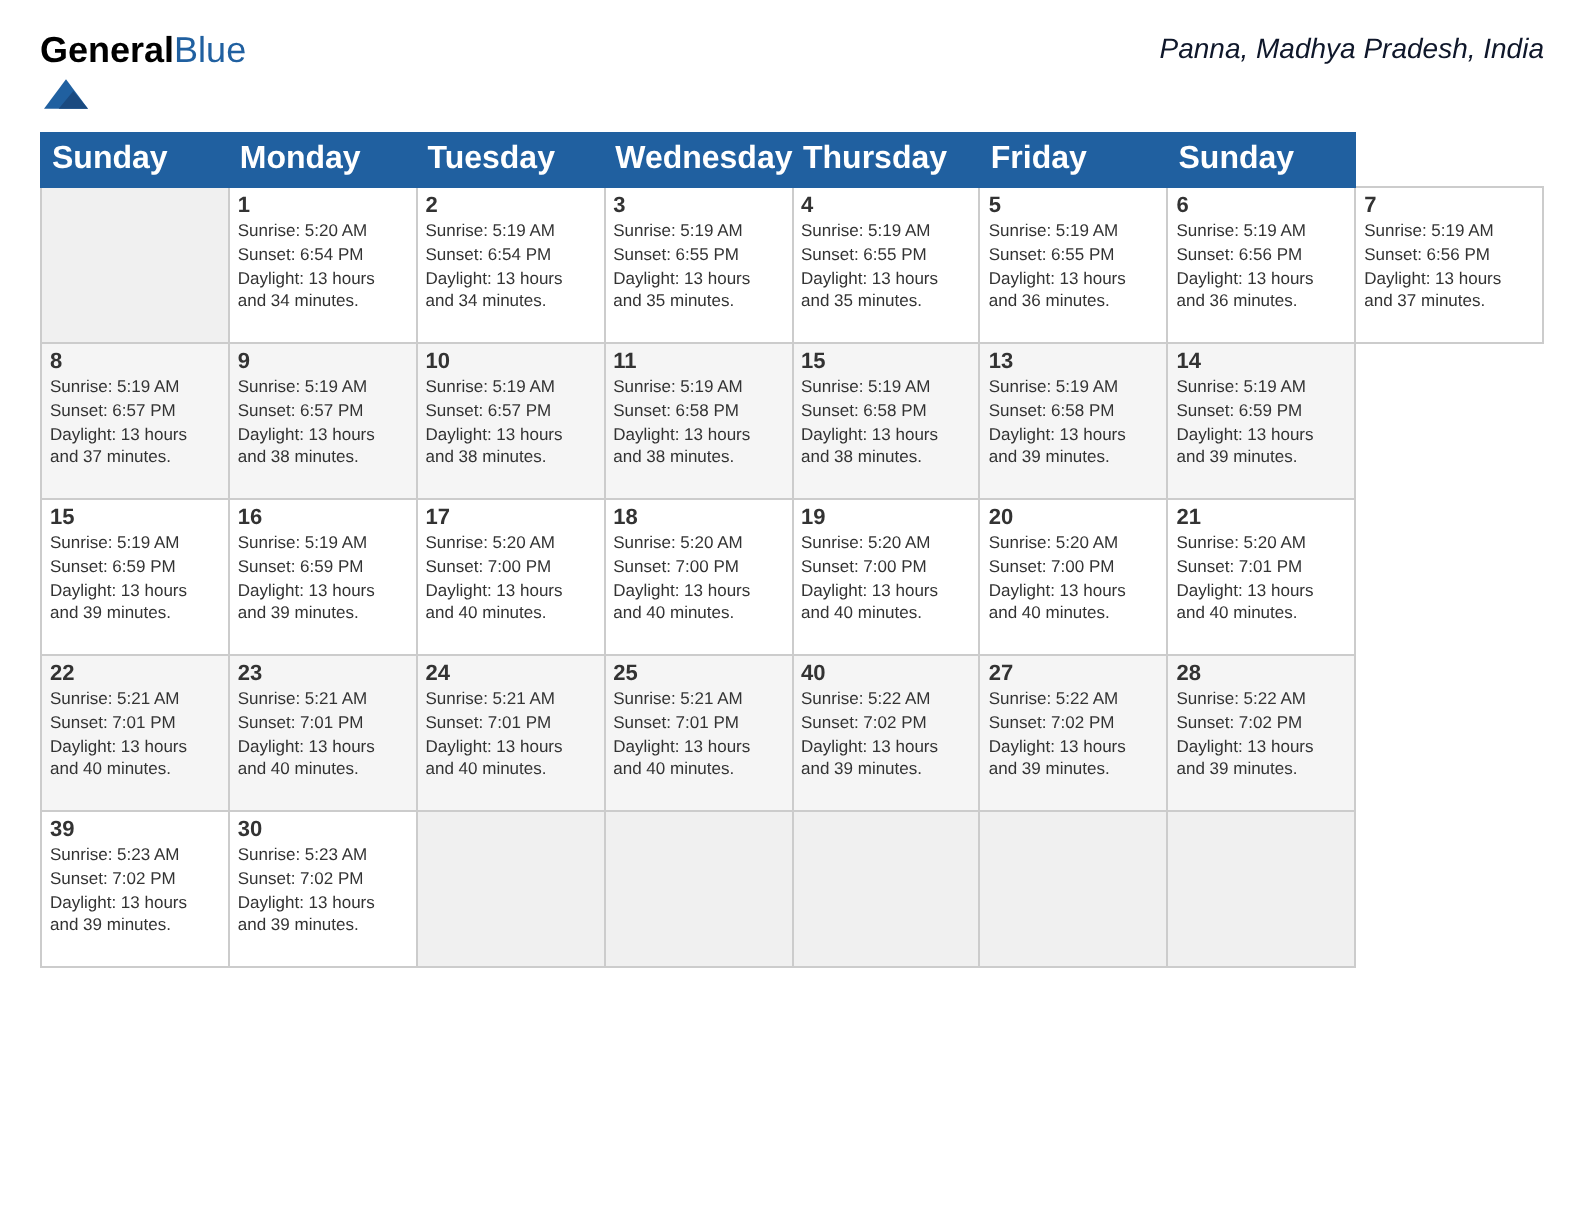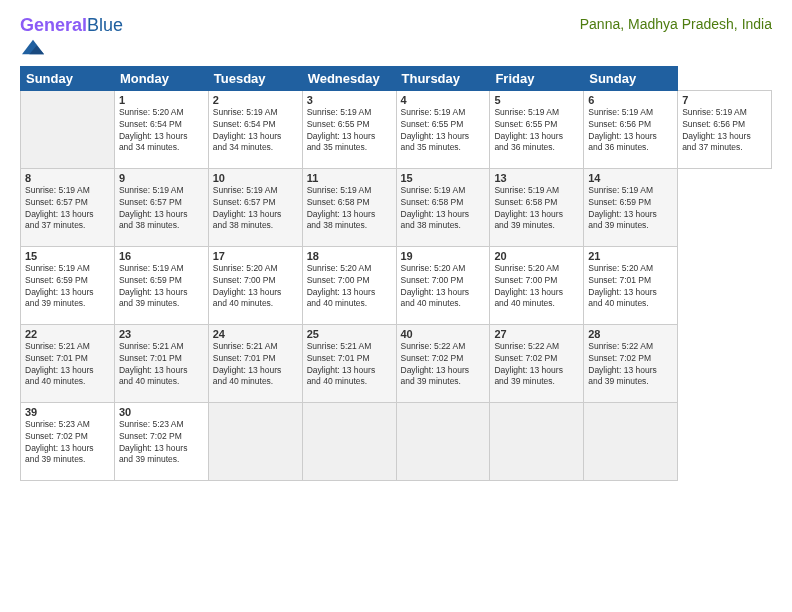--- a/index.html
+++ b/index.html
@@ -24,48 +24,49 @@
     }
     .logo {
       display: flex;
       align-items: center;
     }
     .logo-text {
       font-size: 18px;
       font-weight: bold;
       line-height: 1.1;
     }
-    .logo-general { color: #8b5cf6; }
+    .logo-general { color: #000000; }
     .logo-icon {
       width: 22px;
       height: 22px;
       margin-left: 2px;
     }
     .title-block {
       text-align: right;
     }
     .cal-title {
       font-size: 32px;
       font-weight: bold;
       color: #333;
       line-height: 1.1;
     }
     .cal-subtitle {
       font-size: 14px;
-      color: #4d7c0f;
+      color: #0f172a;
+      font-style: italic;
     }
     .calendar {
       width: 100%;
       border-collapse: collapse;
       table-layout: fixed;
     }
     .calendar th {
       background: #2060a0;
       color: #fff;
-      font-size: 13px;
+      font-size: 16px;
       font-weight: bold;
       text-align: left;
       padding: 4px 5px;
       border: 1px solid #2060a0;
       margin-left: 28px;
     }
     .calendar td {
       vertical-align: top;
       border: 1px solid #ccc;
       padding: 3px 4px;

